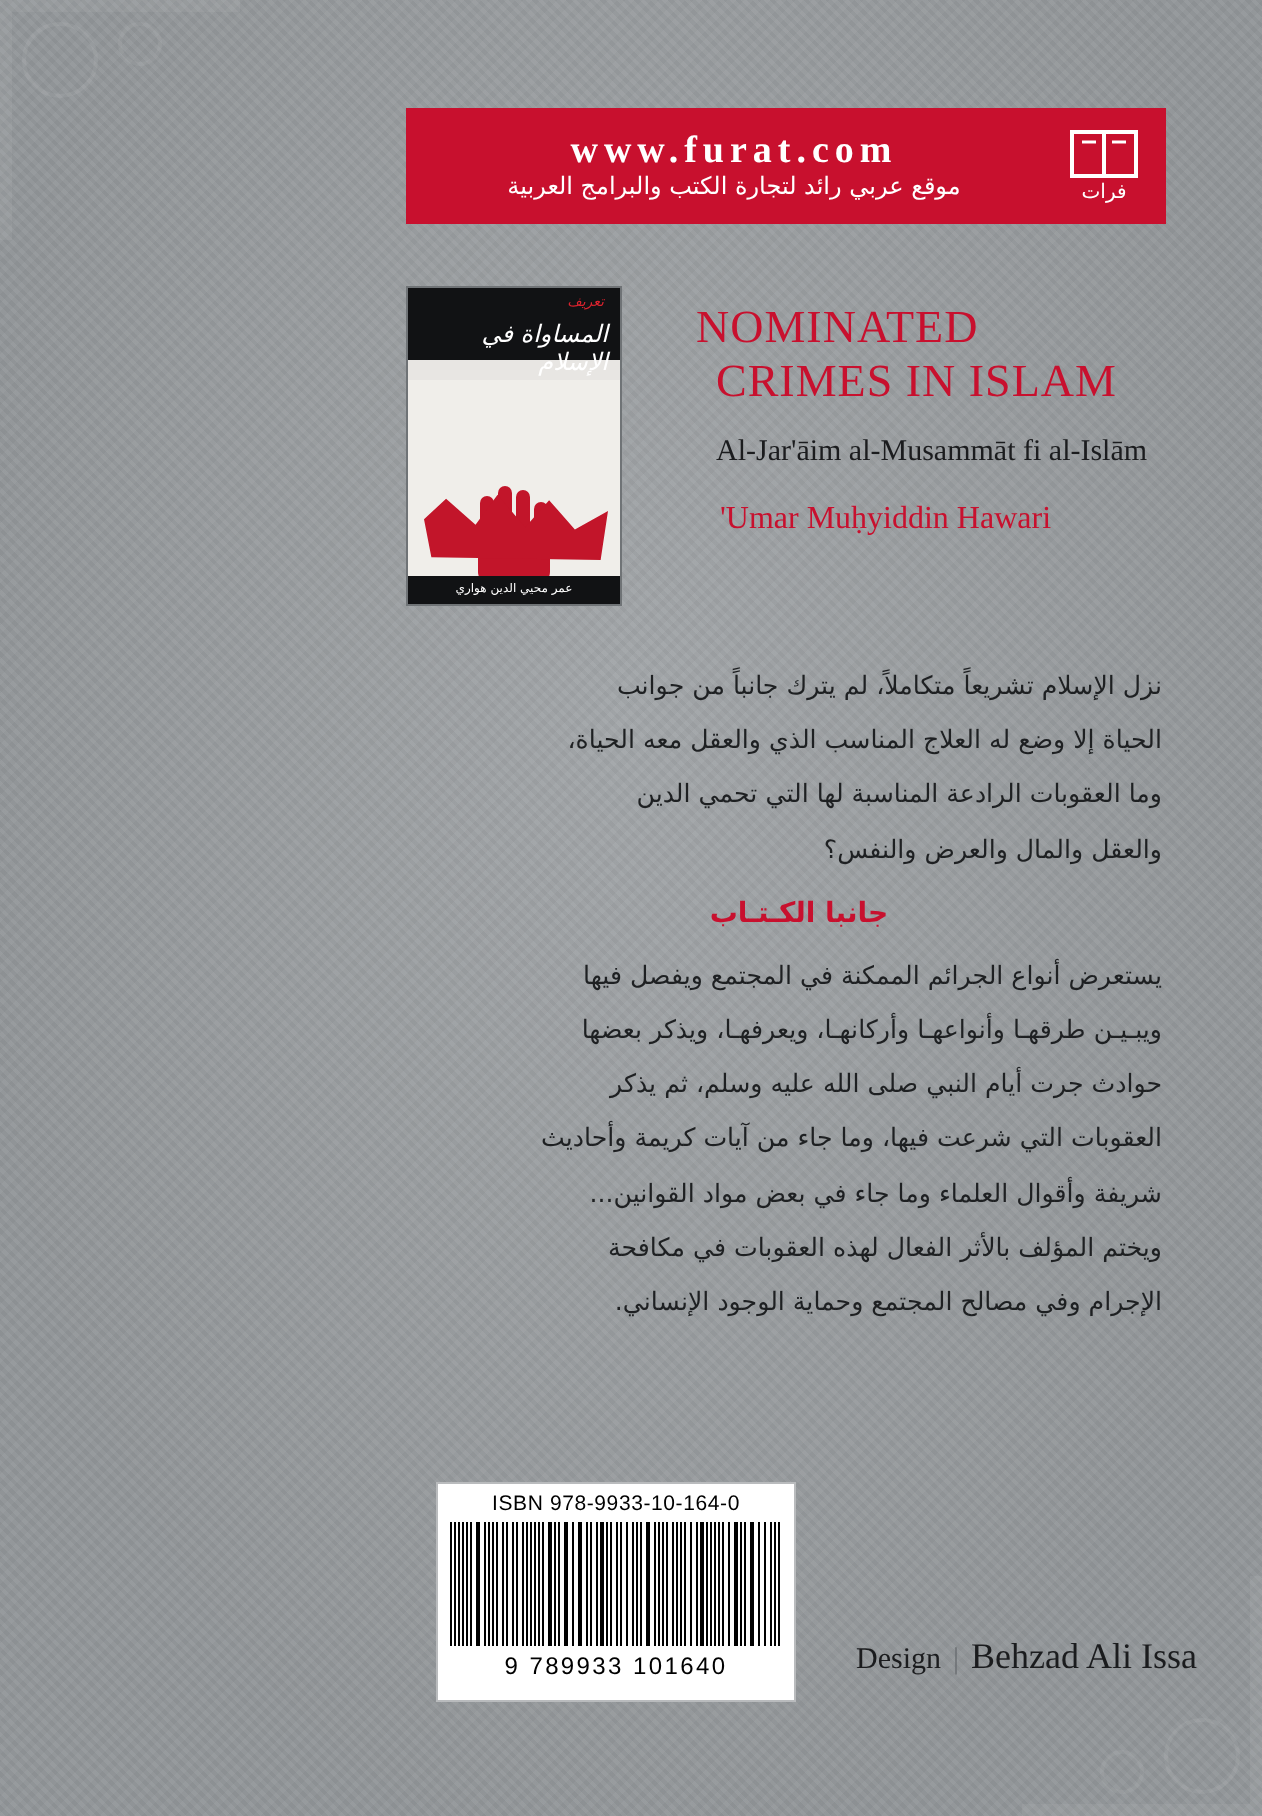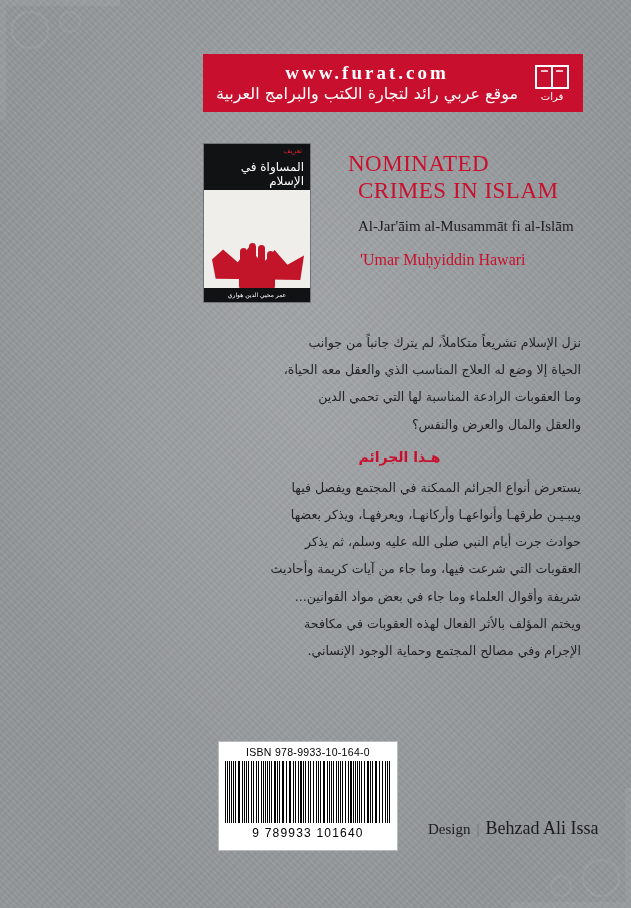--- a/index.html
+++ b/index.html
@@ -63,21 +63,21 @@
   .site-url {
     color: #ffffff;
     font-size: 19px;
     font-weight: bold;
     letter-spacing: 3px;
     line-height: 1.1;
     font-family: "Liberation Serif", serif;
   }
   .site-tag {
     color: #ffffff;
-    font-size: 16px;
+    font-size: 12px;
     direction: rtl;
     margin-top: 0;
     font-family: "DejaVu Sans", sans-serif;
     white-space: nowrap;
   }
   .logo-box {
     width: 62px;
     background: #c8102e;
     display: flex;
     flex-direction: column;
@@ -106,22 +106,23 @@
     width: 108px;
     height: 160px;
     background: #e8e6e3;
     border: 1px solid #6f7376;
     box-sizing: border-box;
     overflow: hidden;
   }
   .ct-top {
     position: absolute;
     left: 0; top: 0; right: 0;
-    height: 46px;
+    height: 36px;
     background: #111214;
+    font-style: italic;
   }
   .ct-title-ar {
     position: absolute;
     top: 6px;
     right: 6px;
     color: #ffffff;
     font-size: 12px;
     direction: rtl;
     font-family: "DejaVu Sans", sans-serif;
     text-align: right;
@@ -364,21 +365,21 @@
       <div class="t-line2">CRIMES IN ISLAM</div>
       <div class="t-translit">Al-Jar'āim al-Musammāt fi al-Islām</div>
       <div class="t-author">'Umar Muḥyiddin Hawari</div>
     </div>
 
     <div class="body-ar">
       <p>نزل الإسلام تشريعاً متكاملاً، لم يترك جانباً من جوانب</p>
       <p>الحياة إلا وضع له العلاج المناسب الذي والعقل معه الحياة،</p>
       <p>وما العقوبات الرادعة المناسبة لها التي تحمي الدين</p>
       <p>والعقل والمال والعرض والنفس؟</p>
-      <div class="hadha">هـذا الجرائم</div>
+      <div class="hadha">جانبا الكـتـاب</div>
       <p>يستعرض أنواع الجرائم الممكنة في المجتمع ويفصل فيها</p>
       <p>ويبـيـن طرقهـا وأنواعهـا وأركانهـا، ويعرفهـا، ويذكر بعضها</p>
       <p>حوادث جرت أيام النبي صلى الله عليه وسلم، ثم يذكر</p>
       <p>العقوبات التي شرعت فيها، وما جاء من آيات كريمة وأحاديث</p>
       <p>شريفة وأقوال العلماء وما جاء في بعض مواد القوانين...</p>
       <p>ويختم المؤلف بالأثر الفعال لهذه العقوبات في مكافحة</p>
       <p>الإجرام وفي مصالح المجتمع وحماية الوجود الإنساني.</p>
     </div>
 
     <div class="barcode-box">

